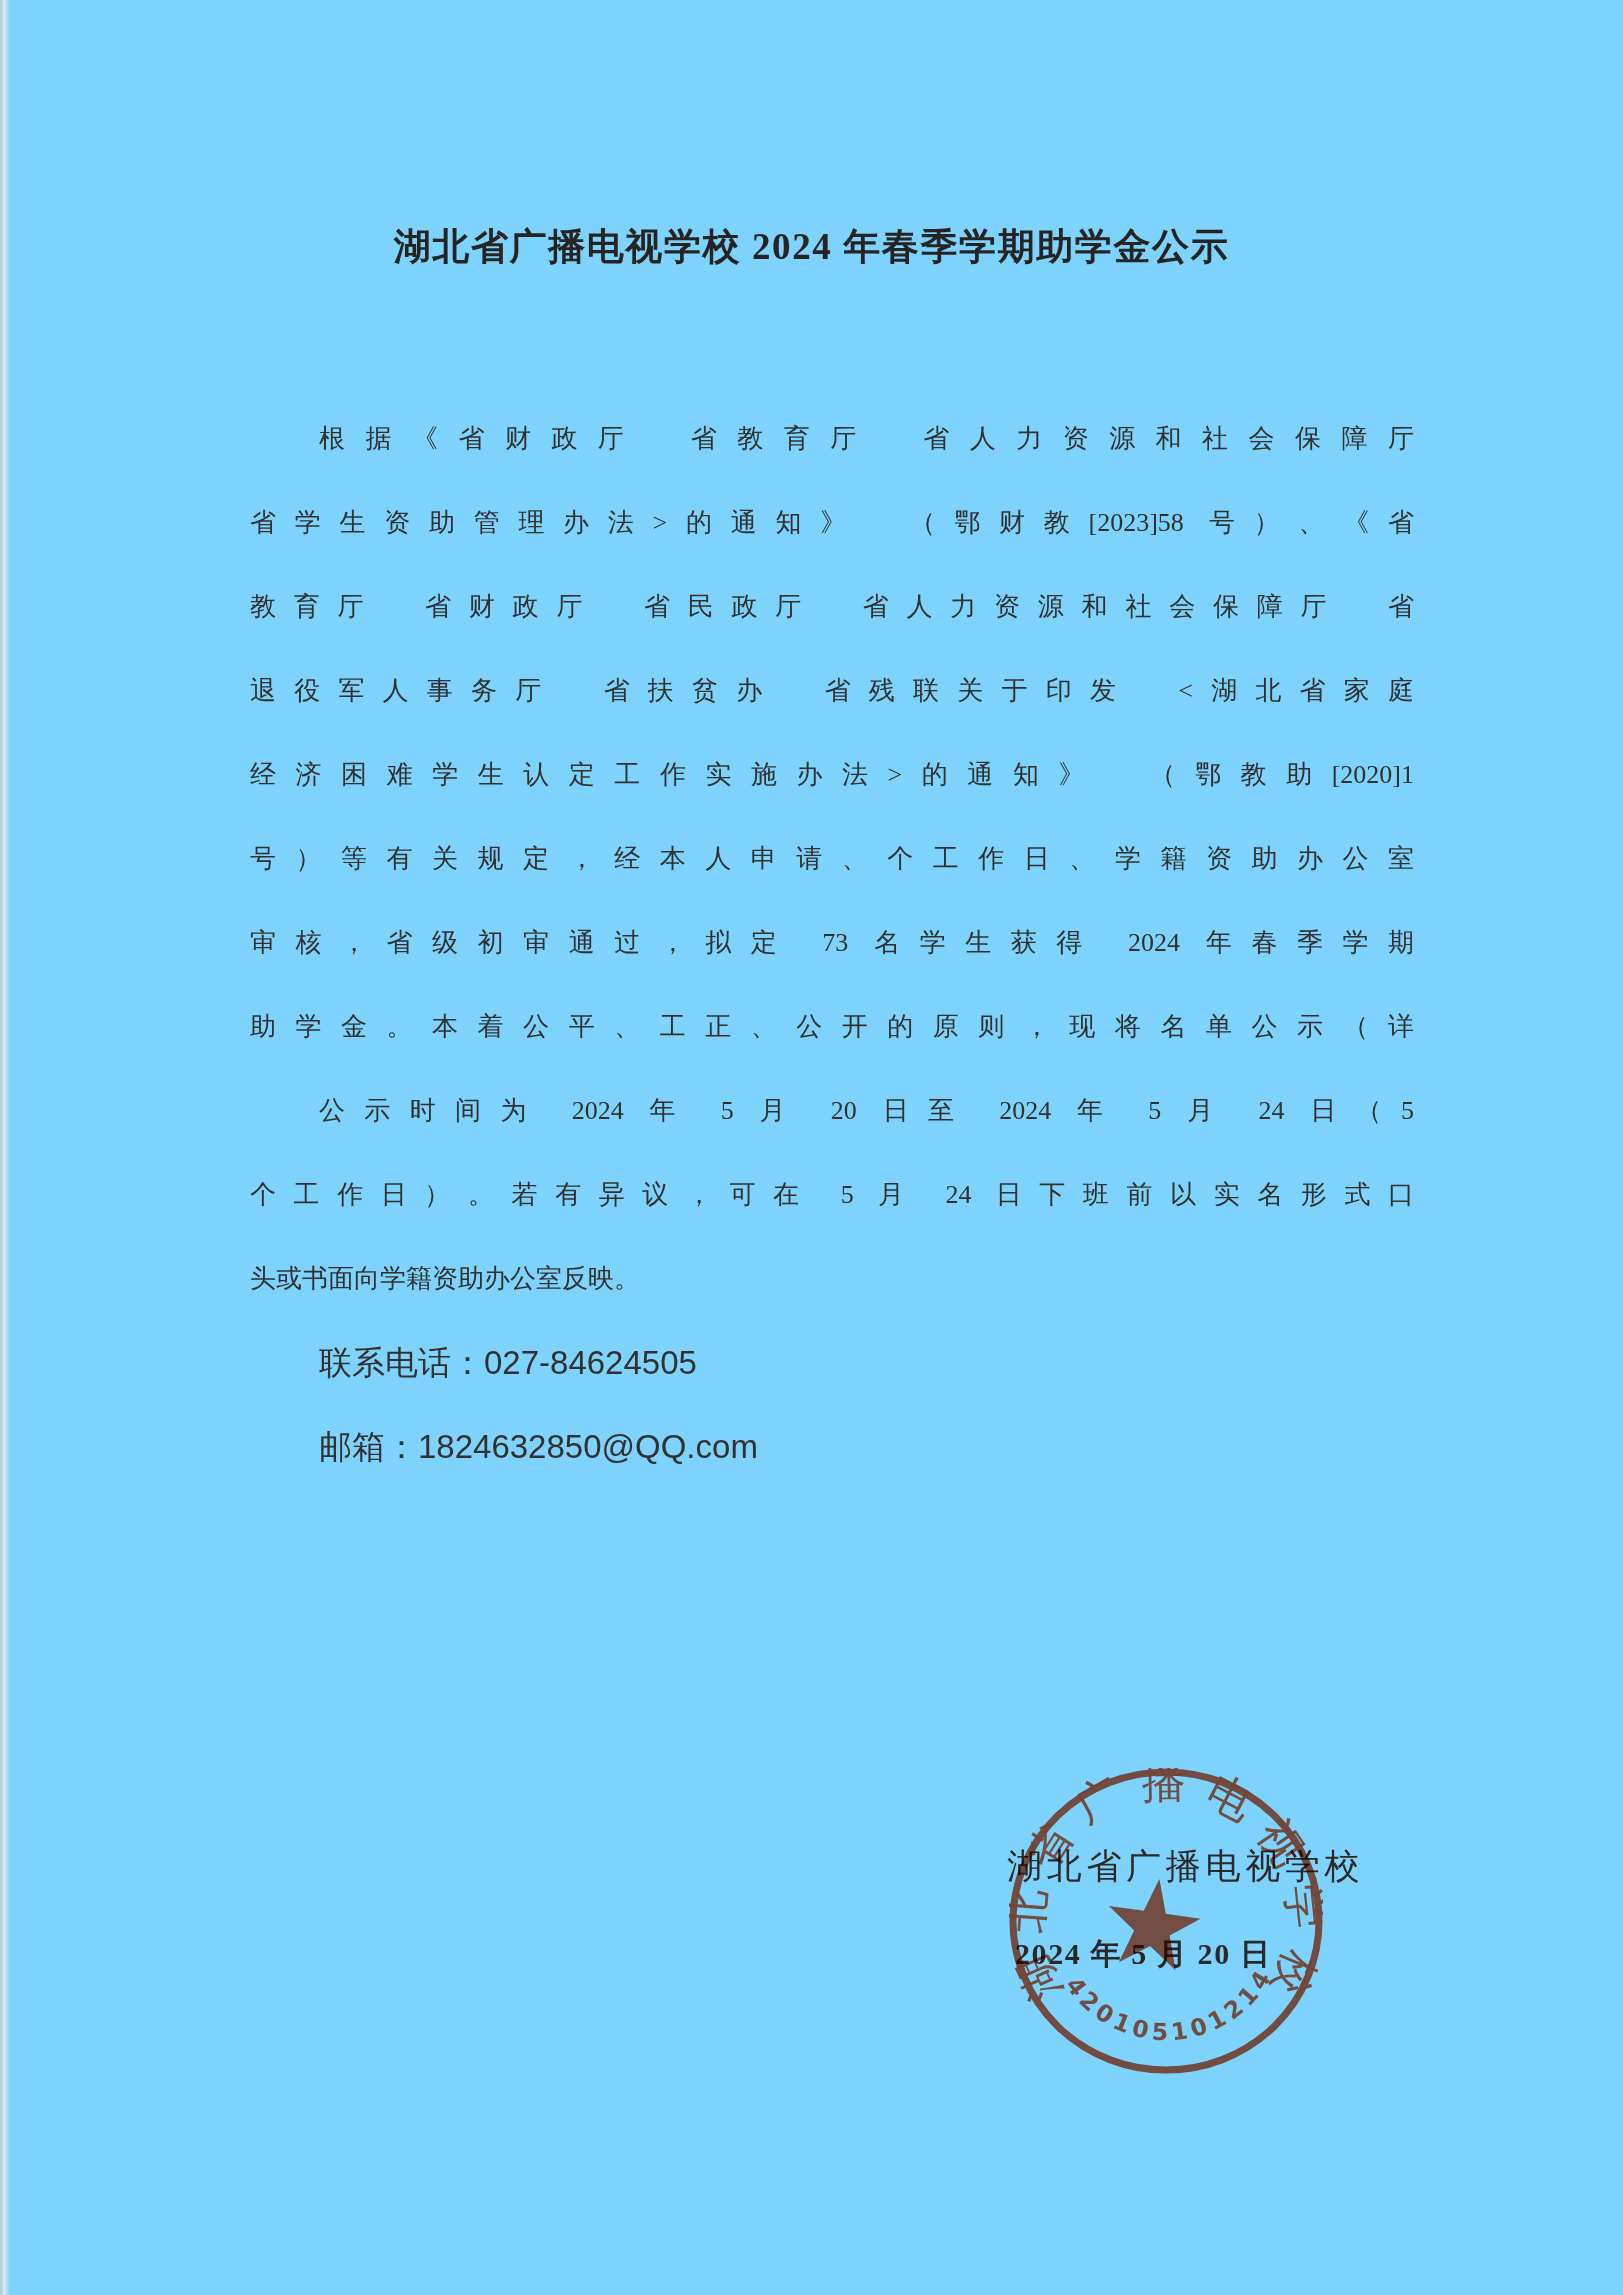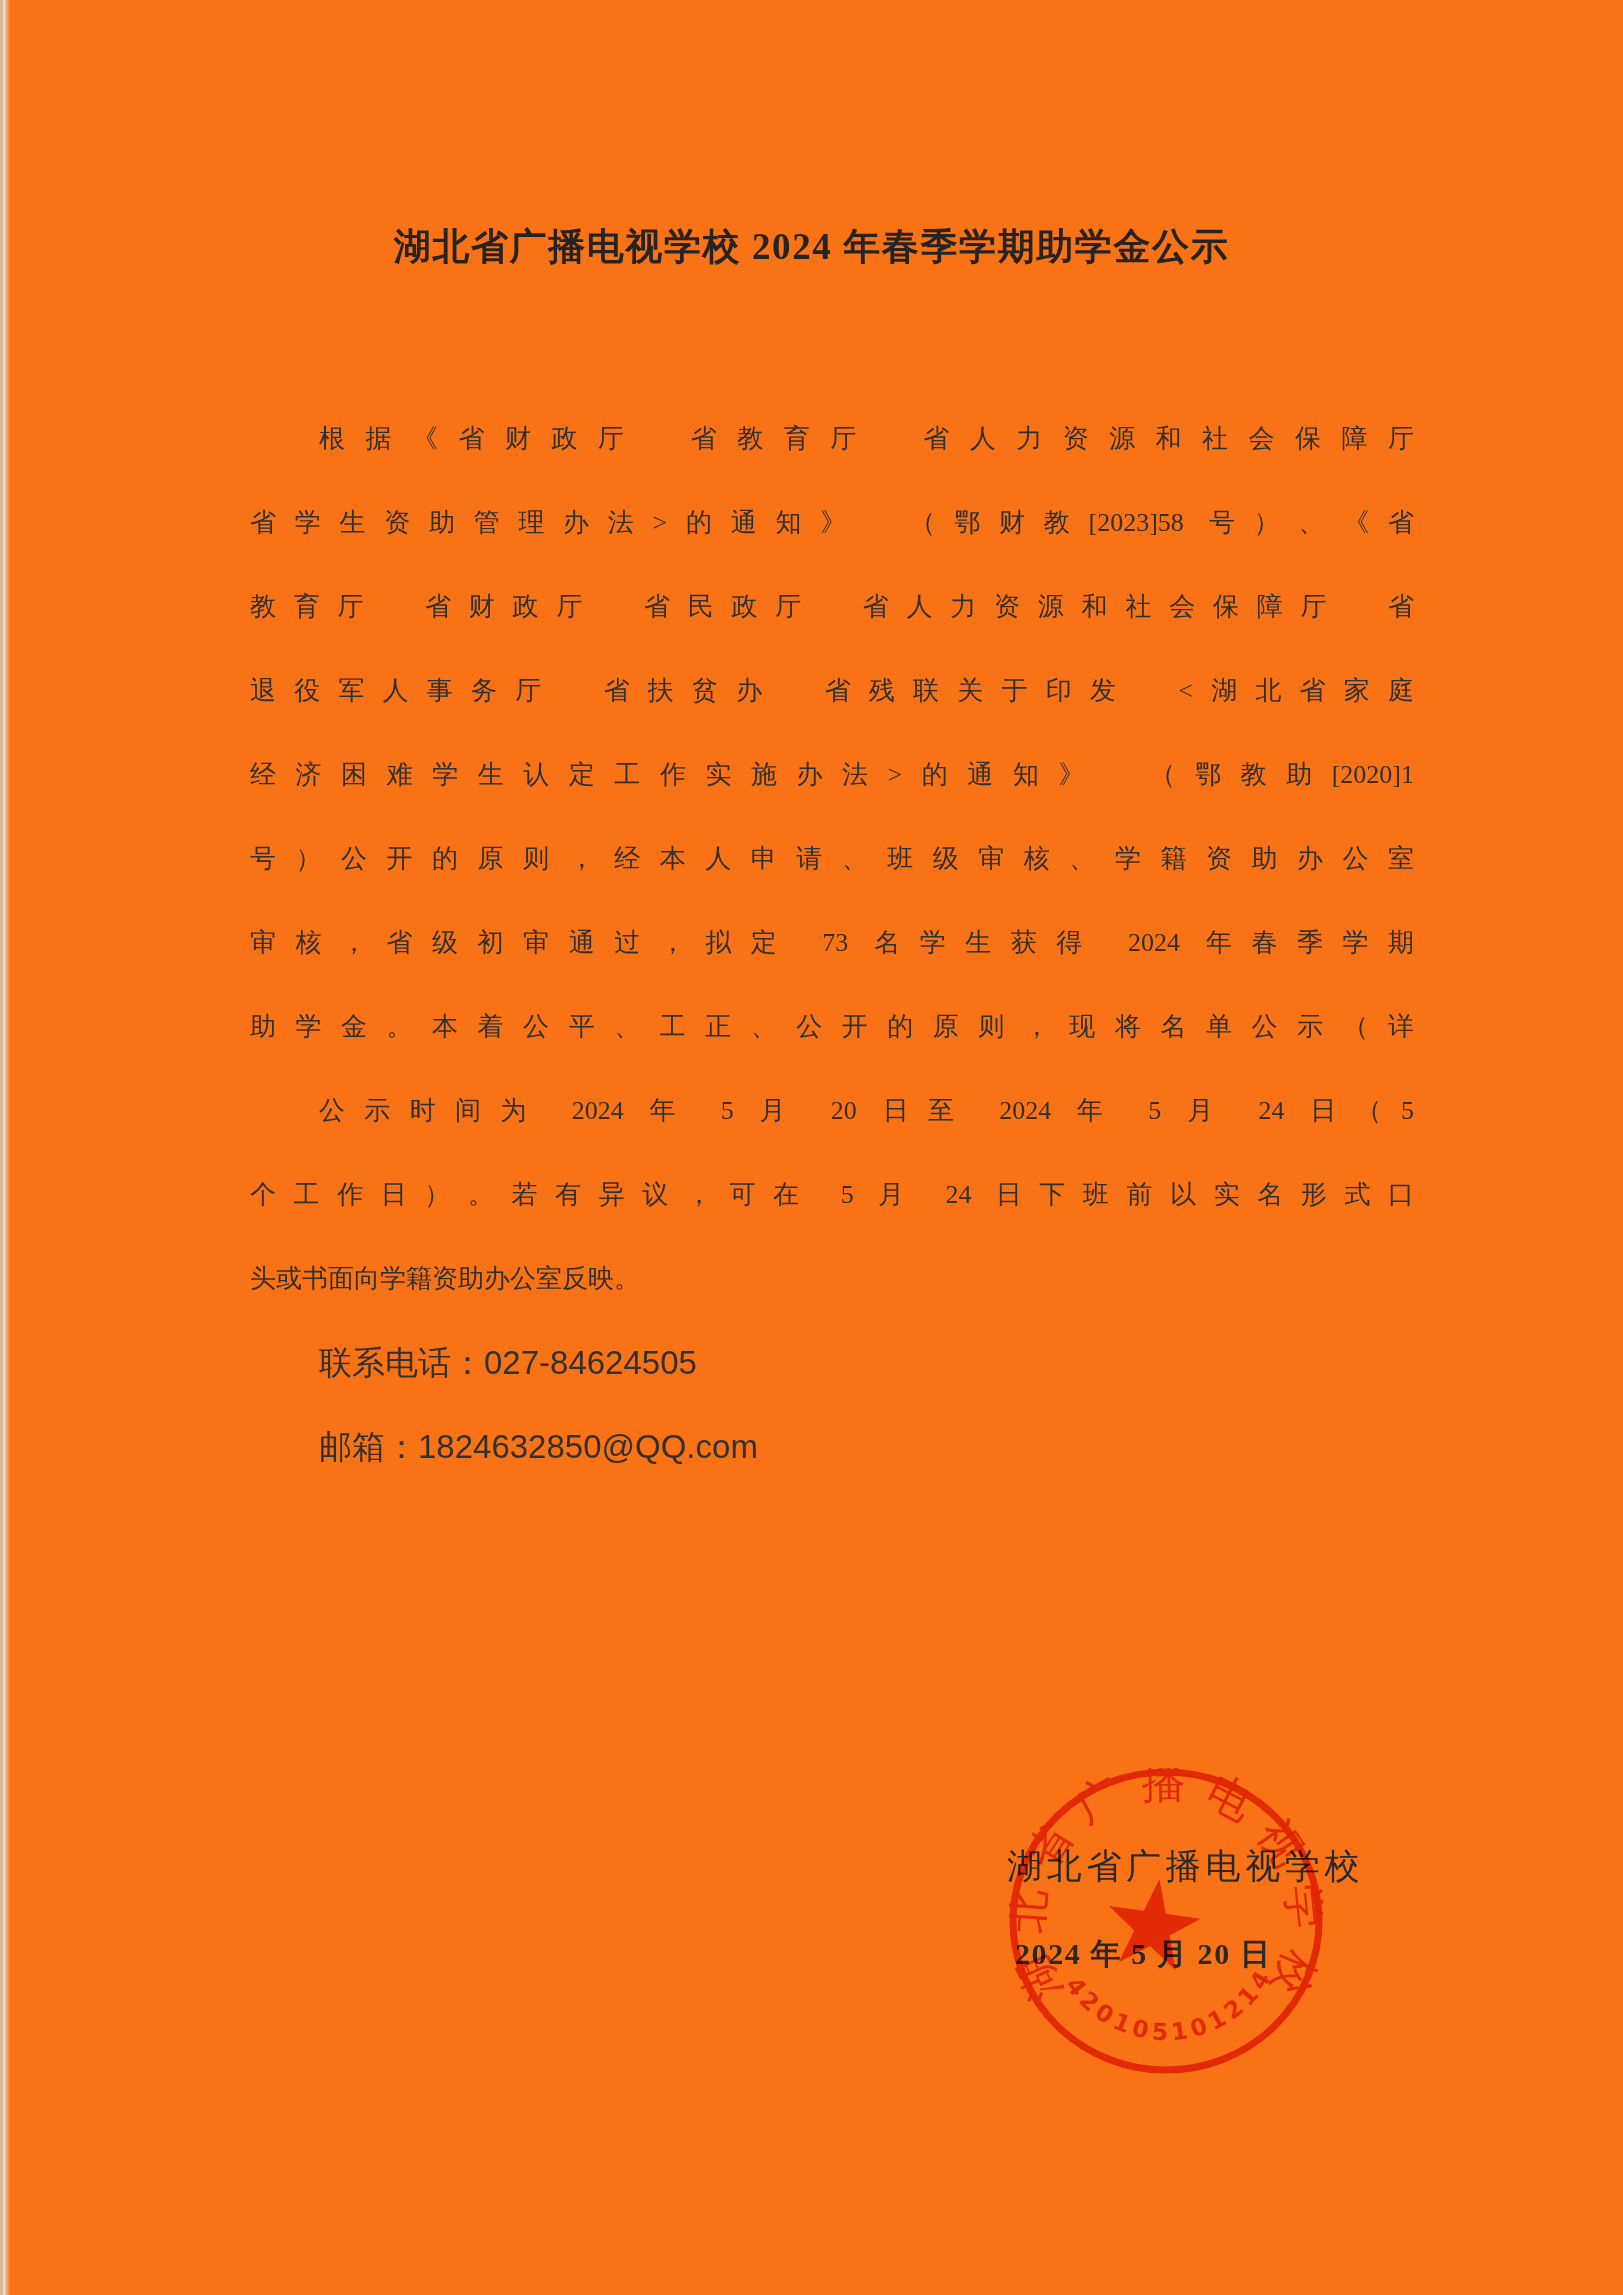--- a/index.html
+++ b/index.html
@@ -1,19 +1,19 @@
 <!DOCTYPE html>
 <html style="font-size:12.6px"><head>
 <meta charset="utf-8">
 <style>
   html,body{margin:0;padding:0;background:#e9e9e9;}
   .page{
     position:relative;
     width:1623px;height:2295px;
-    background:#f97316;
+    background:#7dd3fc;
     overflow:hidden;
     font-family:"Liberation Serif", serif;
     color:#2e2c2b;
   }
   
   .scan-edge{position:absolute;left:0;top:0;width:3.1px;height:100%;background:#cfcfcd;opacity:.75;}
   .scan-edge-soft{position:absolute;left:3.1px;top:0;width:7px;height:100%;background:linear-gradient(to right,#ececea,rgba(252,252,251,0));}
   .title{
     position:absolute;left:0;top:211px;width:1623px;height:72px;
     line-height:72px;text-align:center;
@@ -61,21 +61,21 @@
   <div class="scan-edge-soft"></div>
 
   <div class="title">湖北省广播电视学校 2024 年春季学期助学金公示</div>
 
   <div class="body-text">
     <div class="bline j ind">根据《省财政厅　省教育厅　省人力资源和社会保障厅</div>
     <div class="bline j">省学生资助管理办法&gt;的通知》　（鄂财教[2023]58 号）、《省</div>
     <div class="bline j">教育厅　省财政厅　省民政厅　省人力资源和社会保障厅　省</div>
     <div class="bline j">退役军人事务厅　省扶贫办　省残联关于印发　&lt;湖北省家庭</div>
     <div class="bline j">经济困难学生认定工作实施办法&gt;的通知》　（鄂教助[2020]1</div>
-    <div class="bline j">号）公开的原则，经本人申请、班级审核、学籍资助办公室</div>
+    <div class="bline j">号）等有关规定，经本人申请、个工作日、学籍资助办公室</div>
     <div class="bline j">审核，省级初审通过，拟定 73 名学生获得 2024 年春季学期</div>
     <div class="bline j">助学金。本着公平、工正、公开的原则，现将名单公示（详</div>
     <div class="bline j ind">公示时间为 2024 年 5 月 20 日至 2024 年 5 月 24 日（5</div>
     <div class="bline j">个工作日）。若有异议，可在 5 月 24 日下班前以实名形式口</div>
     <div class="bline">头或书面向学籍资助办公室反映。</div>
     <div class="bline ind contact">联系电话：027-84624505</div>
     <div class="bline ind contact">邮箱：1824632850@QQ.com</div>
   </div>
 
   <div class="sig-org">湖北省广播电视学校</div>

